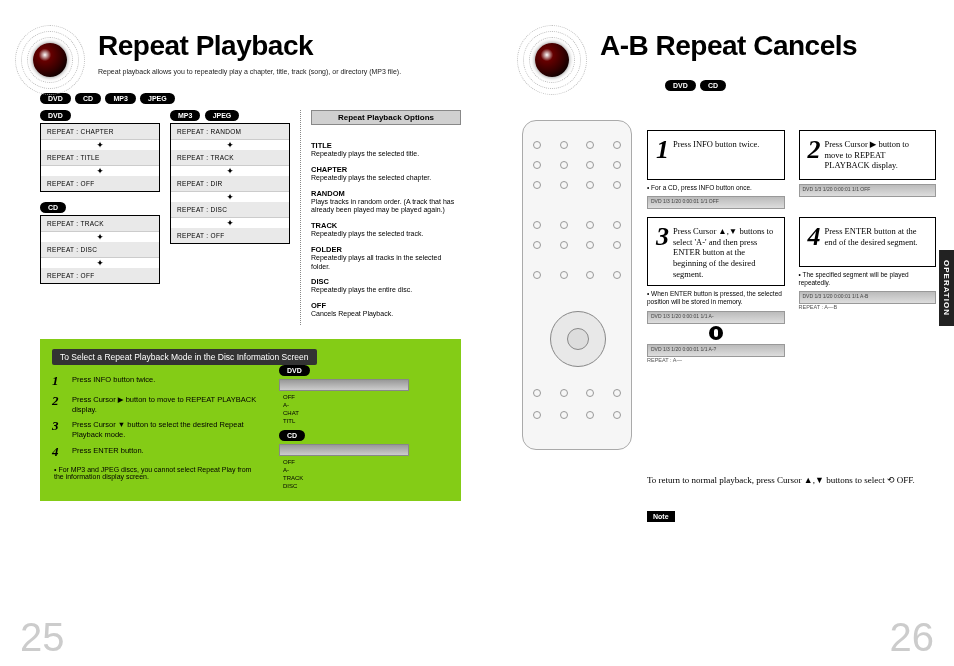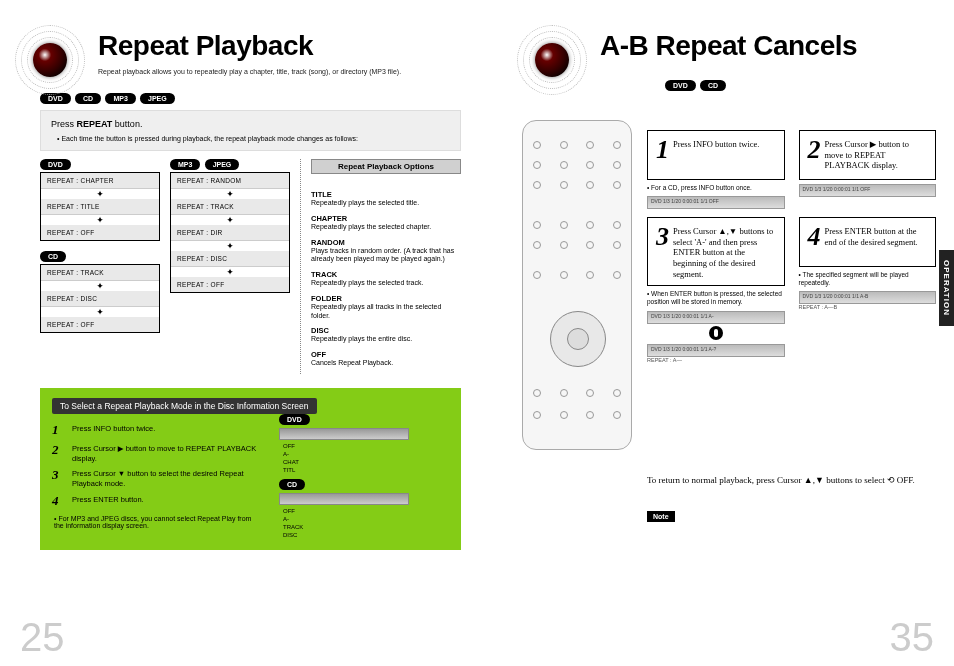--- a/index.html
+++ b/index.html
@@ -82,26 +82,20 @@
     <h1 class="title">Repeat Playback</h1>
     <div class="subtitle">Repeat playback allows you to repeatedly play a chapter, title, track (song), or directory (MP3 file).</div>
 
     <div class="pill-row">
       <span class="pill">DVD</span>
       <span class="pill">CD</span>
       <span class="pill">MP3</span>
       <span class="pill">JPEG</span>
     </div>
 
-    <div class="gray-box">
-      <div class="box-head">
-        <span>Press </span><b>REPEAT</b><span> button.</span>
-      </div>
-      <div class="bullet">• <span>Each time the button is pressed during playback, the repeat playback mode changes as follows:</span></div>
-    </div>
 
     <div class="cols">
 
       <div class="flow-col">
         <div class="small-pill-lead"><span class="pill">DVD</span></div>
         <div class="flow-box-group">
           <div class="flow-item">REPEAT : CHAPTER</div>
           <div class="flow-arrow">✦</div>
           <div class="flow-item">REPEAT : TITLE</div>
           <div class="flow-arrow">✦</div>
@@ -324,15 +318,15 @@
       </div>
     </div>
 
     <div style="position:absolute; top:462px; left:0; right:0;">
       <div class="return-line">To return to normal playback, press Cursor ▲,▼ buttons to select ⟲ OFF.</div>
       <div class="right-note" style="margin-top:24px;">
         <span class="note-tag">Note</span>
       </div>
     </div>
 
-    <div class="page-num right">35</div>
+    <div class="page-num right">26</div>
   </div>
 </div>
 
 </body></html>

